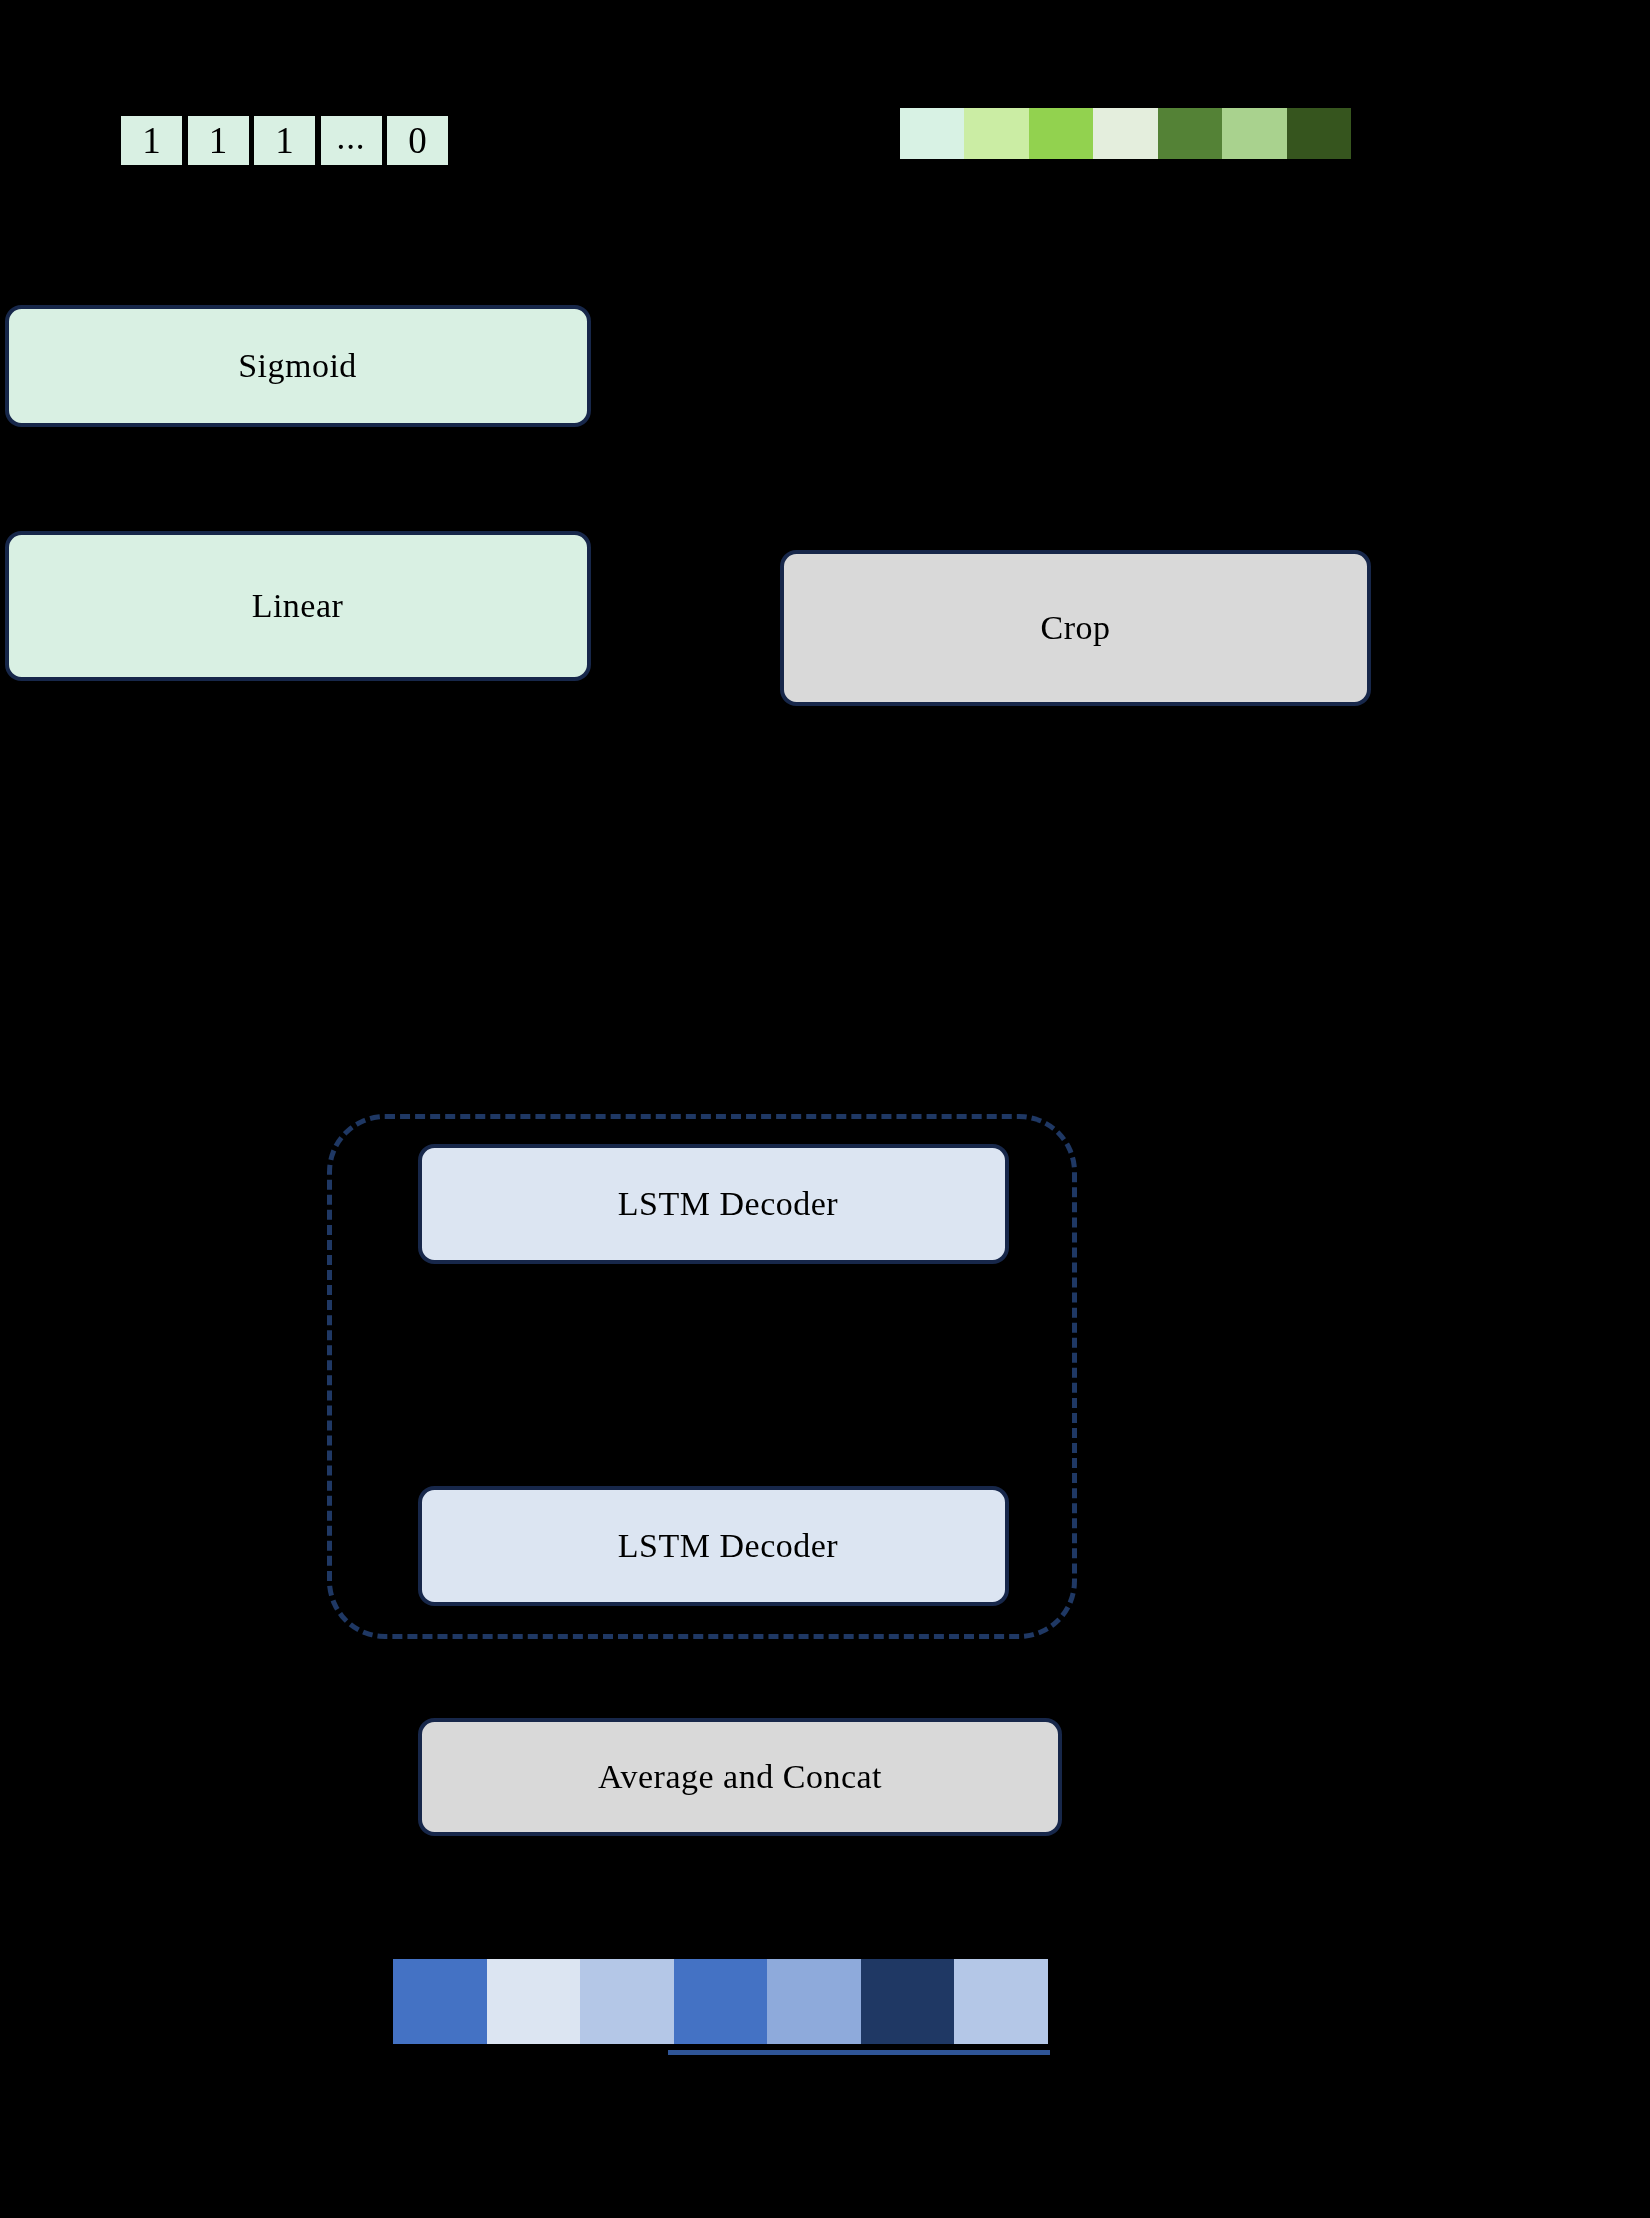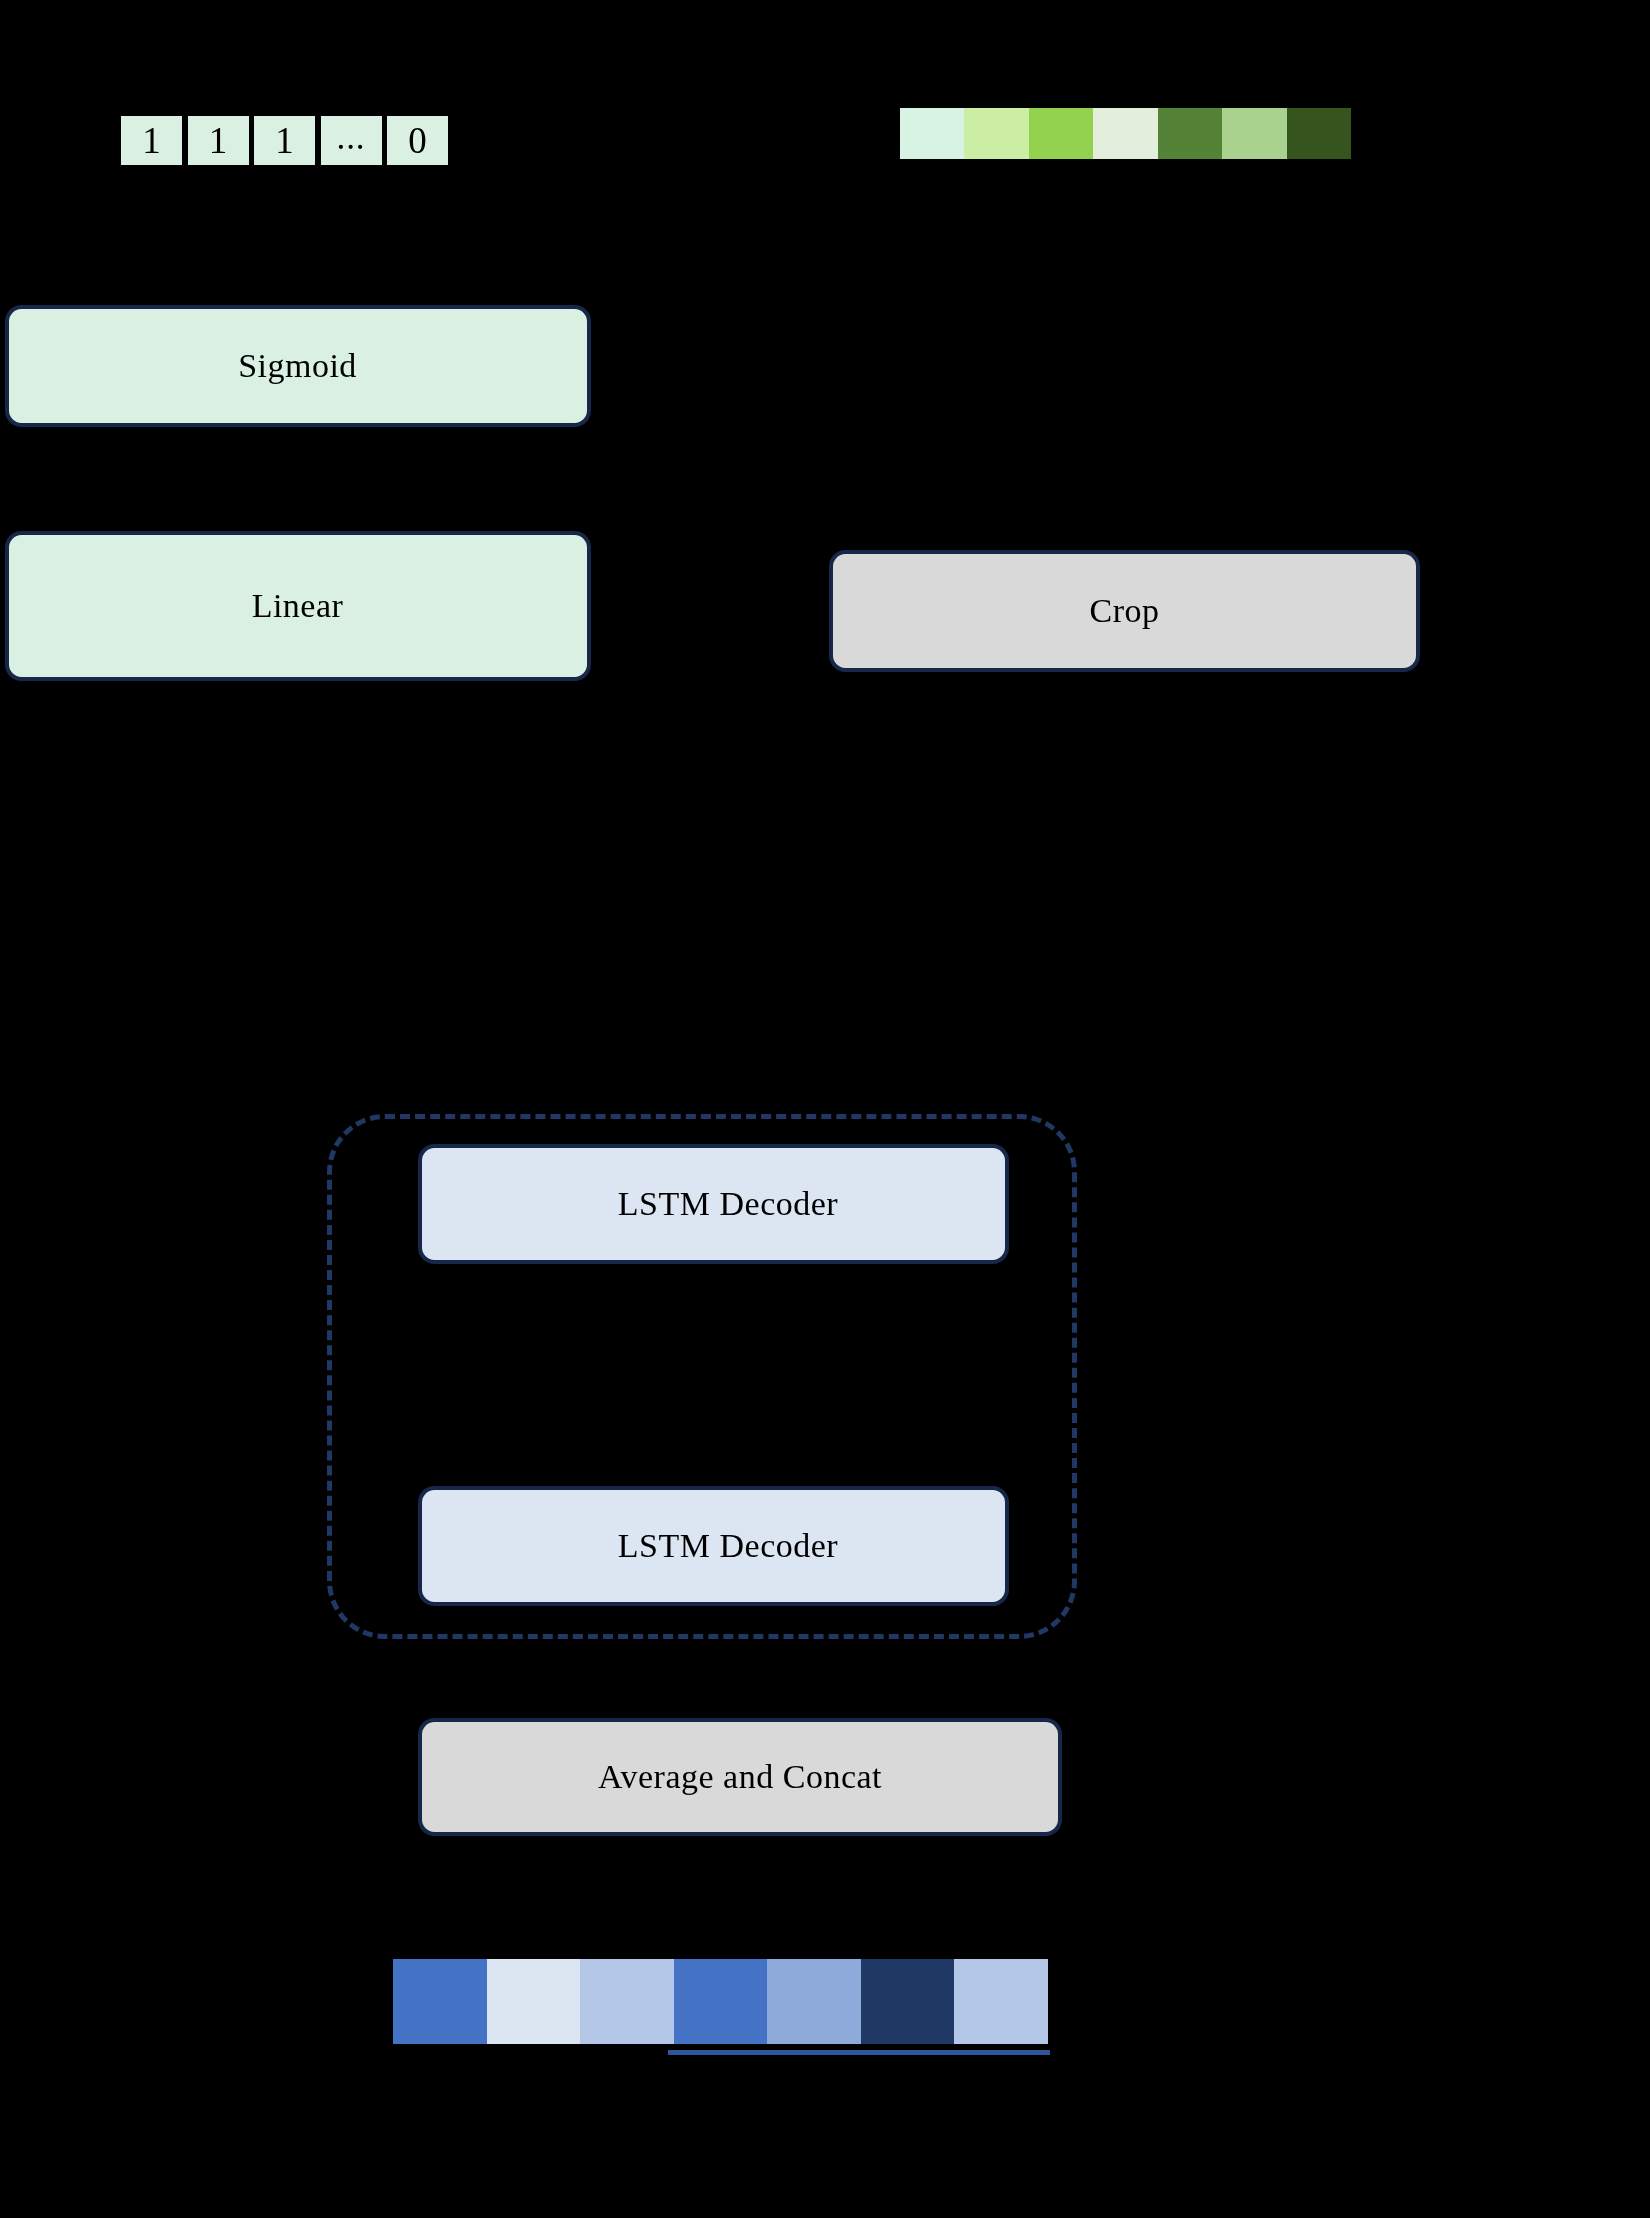--- a/index.html
+++ b/index.html
@@ -73,21 +73,21 @@
     font-size: 34px;
     font-family: "Liberation Serif", "DejaVu Serif", serif;
     letter-spacing: 0.5px;
   }
   .node.mint { background: #d9f0e3; }
   .node.gray { background: #d9d9d9; }
   .node.blue { background: #dce5f2; padding-left: 29px; }
 
   #node-sigmoid { left: 4.5px;   top: 305px;  width: 586px; height: 122px; }
   #node-linear  { left: 4.5px;   top: 531px;  width: 586px; height: 150px; }
-  #node-crop    { left: 829px; top: 550px;  width: 591px; height: 122px; text-align: center; }
+  #node-crop    { left: 780px; top: 550px;  width: 591px; height: 156px; text-align: center; }
   #node-reshape { left: 4.5px;   top: 782px;  width: 591px; height: 122px; }
 
   #node-lstm-top    { left: 418px; top: 1144px; width: 591px; height: 120px; }
   #node-lstm-bottom { left: 418px; top: 1486px; width: 591px; height: 120px; }
   #node-average     { left: 418px; top: 1718px; width: 644px; height: 118px; }
 
   
   #decoder-group {
     position: absolute;
     left: 327px;

